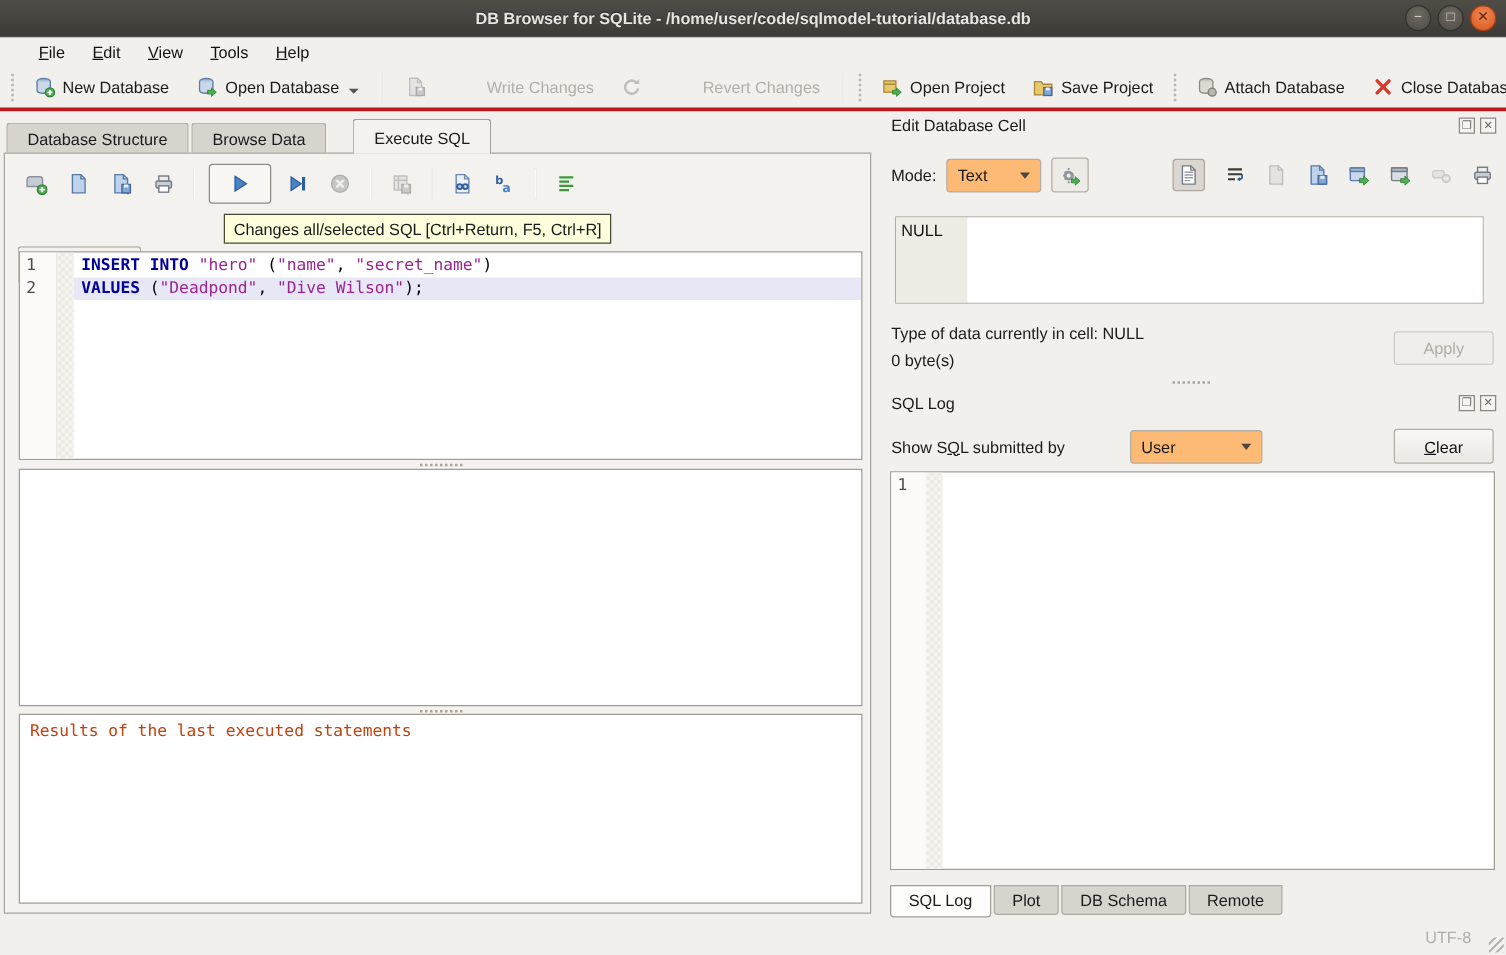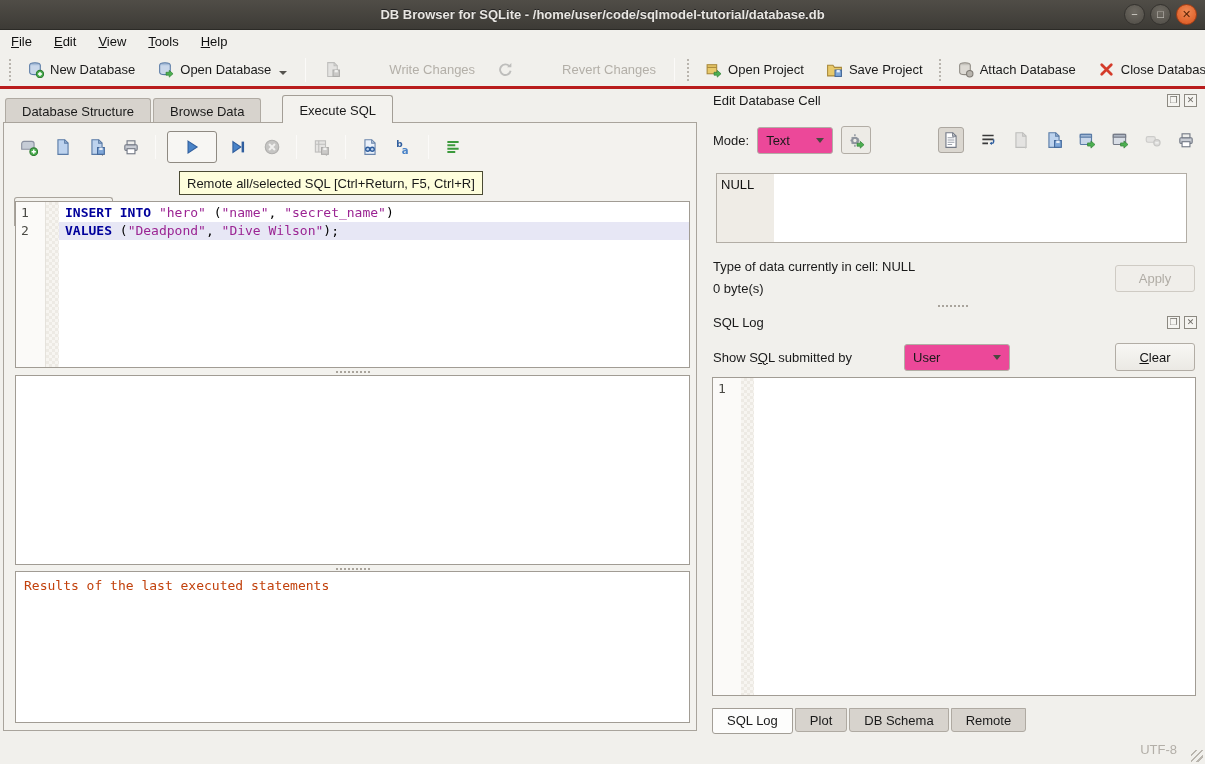--- a/index.html
+++ b/index.html
@@ -13,21 +13,21 @@
     display:flex; align-items:center; justify-content:center; }
   .titlebar .title { color:#E8E6E2; font-weight:bold; font-size:13px; text-shadow:0 -1px 0 #222; }
   .win-btns { position:absolute; right:8px; top:4px; display:flex; gap:5px; }
   .win-btn { width:21px; height:21px; border-radius:50%; display:flex; align-items:center; justify-content:center;
     font-size:11px; line-height:1; color:#D9D6CF; background:radial-gradient(circle at 50% 35%, #6E6A62, #4E4B45);
     border:1px solid #34322E; cursor:pointer; }
   .win-btn.close { background:radial-gradient(circle at 50% 35%, #F08A54, #D9541E); color:#5B2408; border-color:#A63E14; }
 
   
   .menubar { position:absolute; left:0; top:30px; width:1205px; height:23px; background:#F1F0EC;
-    display:flex; align-items:center; padding-left:0; }
+    display:flex; align-items:center; padding-left:20px; }
   .menu-item { padding:2px 11px; color:#111; }
   .menu-item u { text-decoration:underline; }
 
   
   .toolbar { position:absolute; left:0; top:53px; width:1205px; height:36px; background:#F1F0EC;
     border-bottom:3px solid #b91c1c; display:flex; align-items:center; padding-left:4px; }
   .tb-handle { width:5px; height:22px; border-left:2px dotted #B9B5AE; margin:0 5px; }
   .tb-sep { width:1px; height:24px; background:#C8C4BD; border-right:1px solid #FBFAF8; margin:0 7px; }
   .tb-btn { display:flex; align-items:center; gap:6px; padding:5px 11px; border-radius:3px; white-space:nowrap; }
   .tb-btn.dis { color:#B3AFA8;gap:48px; }
@@ -75,21 +75,21 @@
   .results-pane { position:absolute; left:11px; top:448px; width:675px; height:152px; background:#fff; border:1px solid #A19C94;
     font-family:"DejaVu Sans Mono", monospace; color:#c2410c; padding:6px 8px; }
 
   
   .right-panel { position:absolute; left:700px; top:89px; width:505px; height:646px; }
   .dock-header { position:absolute; left:13px; right:8px; display:flex; align-items:center; }
   .dock-title { flex:1; }
   .dock-ic { width:13px; height:13px; border:1px solid #8C8981; color:#6E6B65; font-size:9px; line-height:11px;
     text-align:center; margin-left:4px; background:#F5F4F0; }
   .mode-row { position:absolute; left:13px; top:36px; right:10px; height:30px; display:flex; align-items:center; }
-  .combo { height:27px; background:#ec4899; border:1px solid #B2ADA5; border-radius:3px; display:flex;
+  .combo { height:27px; background:#fdba74; border:1px solid #B2ADA5; border-radius:3px; display:flex;
     align-items:center; padding:0 8px;justify-content:flex-end; }
   .combo .carrow { width:0; height:0; border-left:4.5px solid transparent; border-right:4.5px solid transparent;
     border-top:5px solid #4A4840; margin-left:auto; }
   .gear-btn { width:30px; height:28px; border:1px solid #B2ADA5; border-radius:3px; background:#EDEBE6;
     display:flex; align-items:center; justify-content:center; margin-left:8px; }
   .cell-icons { margin-left:auto; display:flex; align-items:center; }
   .cell-icons .ic { width:18px; height:18px; margin-left:15px; }
   .ic.pressed { background:#DBD7D0; border:1px solid #ACA7A0; border-radius:3px; padding:3px; width:26px; height:26px; margin-left:10px; }
 
   .cell-box { position:absolute; left:16px; top:84px; width:471px; height:70px; background:#fff; border:1px solid #B2ADA5; display:flex; }
@@ -331,21 +331,21 @@
               <path d="M3.5 1.5 h6 l3 3 v10 h-9 z" fill="#EAF1FA" stroke="#8A90A0"></path>
               <path d="M9.5 1.5 v3 h3" fill="none" stroke="#8A90A0"></path>
               <path d="M5 6 h5 M5 8.5 h5 M5 11 h3" stroke="#9AA0AA"></path>
             </svg>
           </span>
         <span>SQL 1</span>
         <span class="close-x">✖</span>
       </span>
     </div>
 
-    <div class="tooltip">Remote all/selected SQL [Ctrl+Return, F5, Ctrl+R]</div>
+    <div class="tooltip">Changes all/selected SQL [Ctrl+Return, F5, Ctrl+R]</div>
 
     <div class="editor">
       <div class="gutter">
           <div class="ln">1</div>
           <div class="ln">2</div>
         </div>
       <div class="fold-margin"></div>
       <div class="code-area">
           <div class="code-line"><span class="tk-kw">INSERT INTO</span><span class="tk-pl"> </span><span class="tk-str">"hero"</span><span class="tk-pl"> (</span><span class="tk-str">"name"</span><span class="tk-pl">, </span><span class="tk-str">"secret_name"</span><span class="tk-pl">)</span></div>
           <div class="code-line hl"><span class="tk-kw">VALUES</span><span class="tk-pl"> (</span><span class="tk-str">"Deadpond"</span><span class="tk-pl">, </span><span class="tk-str">"Dive Wilson"</span><span class="tk-pl">);</span></div>

